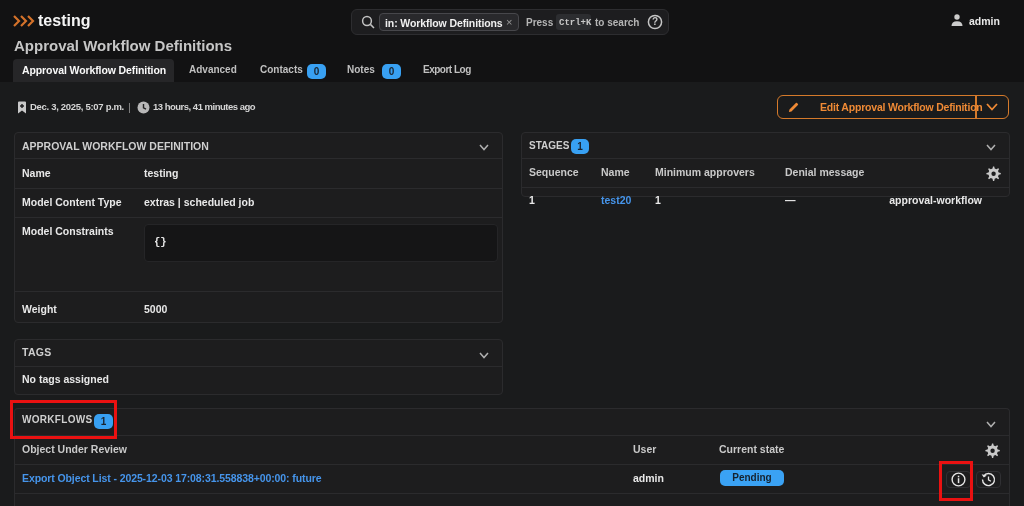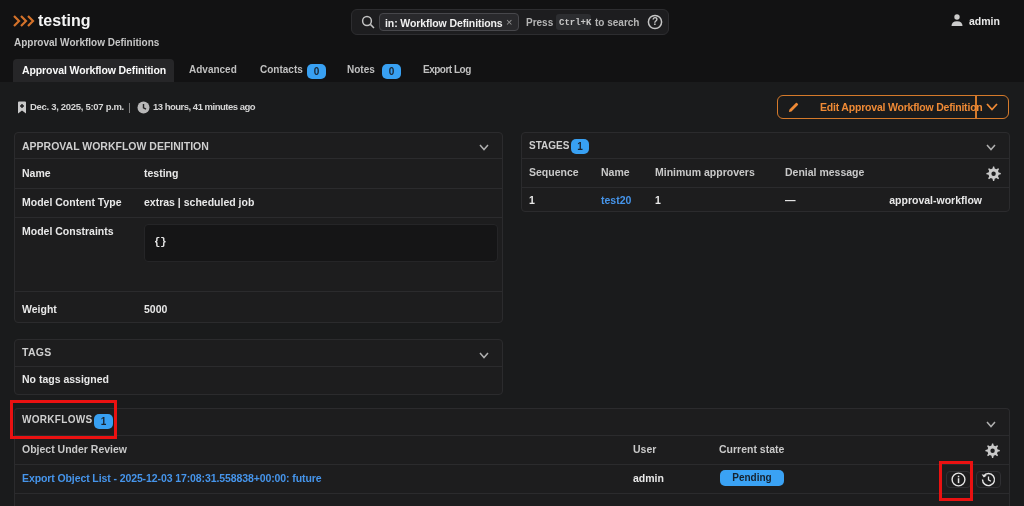--- a/index.html
+++ b/index.html
@@ -24,21 +24,21 @@
 <div id="page">
 
   <svg class="abs" style="left:13px;top:15px" width="22" height="12" viewBox="0 0 22 12">
     <g stroke="#d4722a" stroke-width="2.2" fill="none">
       <path d="M1 1 L6 6 L1 11"></path>
       <path d="M8 1 L13 6 L8 11"></path>
       <path d="M15 1 L20 6 L15 11"></path>
     </g>
   </svg>
   <div class="abs" style="left:38px;top:12px;font-size:16px;font-weight:bold;color:#f5f5f5;">testing</div>
-  <div class="abs" style="left:14px;top:37px;font-size:10px;font-weight:bold;color:#c6c6c6;">Approval Workflow Definitions</div>
+  <div class="abs" style="left:14px;top:37px;font-size:15px;font-weight:bold;color:#c6c6c6;">Approval Workflow Definitions</div>
 
   <div class="abs" style="left:351px;top:9px;width:318px;height:26px;background:#1d1d1f;border:1px solid #2d2d30;border-radius:6px;"></div>
   <svg class="abs" style="left:361px;top:15px" width="14" height="14" viewBox="0 0 14 14">
     <circle cx="6" cy="6" r="4.4" stroke="#c2c2c2" stroke-width="1.5" fill="none"></circle>
     <line x1="9.4" y1="9.4" x2="13" y2="13" stroke="#c2c2c2" stroke-width="1.5"></line>
   </svg>
   <div class="abs" style="left:379px;top:13px;width:140px;height:18px;background:#29292c;border:1px solid #47474b;border-radius:4px;"></div>
   <div class="abs" style="left:385px;top:17px;font-size:10.5px;letter-spacing:-0.1px;font-weight:bold;color:#f0f0f0;">in: Workflow Definitions</div>
   <div class="abs" style="left:506px;top:16px;font-size:11px;color:#9a9a9a;">×</div>
   <div class="abs" style="left:526px;top:17px;font-size:10px;font-weight:bold;color:#b5b5b5;">Press</div>
@@ -104,21 +104,21 @@
     <div class="abs lbl" style="left:129px;top:34px;">testing</div>
     <div class="abs lbl" style="left:7px;top:63px;">Model Content Type</div>
     <div class="abs lbl" style="left:129px;top:63px;">extras | scheduled job</div>
     <div class="abs lbl" style="left:7px;top:92px;">Model Constraints</div>
     <div class="abs" style="left:129px;top:91px;width:354px;height:38px;background:#151516;border:1px solid #252527;border-radius:4px;"></div>
     <div class="abs" style="left:139px;top:103px;font-family:'Liberation Mono',monospace;font-size:10.5px;font-weight:bold;color:#e8e8e8;">{}</div>
     <div class="abs lbl" style="left:7px;top:170px;">Weight</div>
     <div class="abs lbl" style="left:129px;top:170px;">5000</div>
   </div>
 
-  <div class="card" style="left:521px;top:132px;width:489px;height:80px;">
+  <div class="card" style="left:521px;top:132px;width:489px;height:65px;">
     <div class="cardhdr">
         <span class="hdrtxt" style="letter-spacing:0;font-size:10px;">STAGES</span>
       <div class="badge" style="left:49px;top:6px;width:18px;height:15px;line-height:15px;">1</div>
       <svg class="chev" style="right:12px;top:8px" viewBox="0 0 12 12">
           <path d="M2 4 L6 8.5 L10 4" stroke="#b0b0b0" stroke-width="1.5" fill="none"></path>
         </svg>
     </div>
     <div class="abs" style="left:0;top:54px;right:0;height:1px;background:#2b2b2d;"></div>
     <div class="abs dim" style="left:7px;top:33px;">Sequence</div>
     <div class="abs dim" style="left:79px;top:33px;">Name</div>

